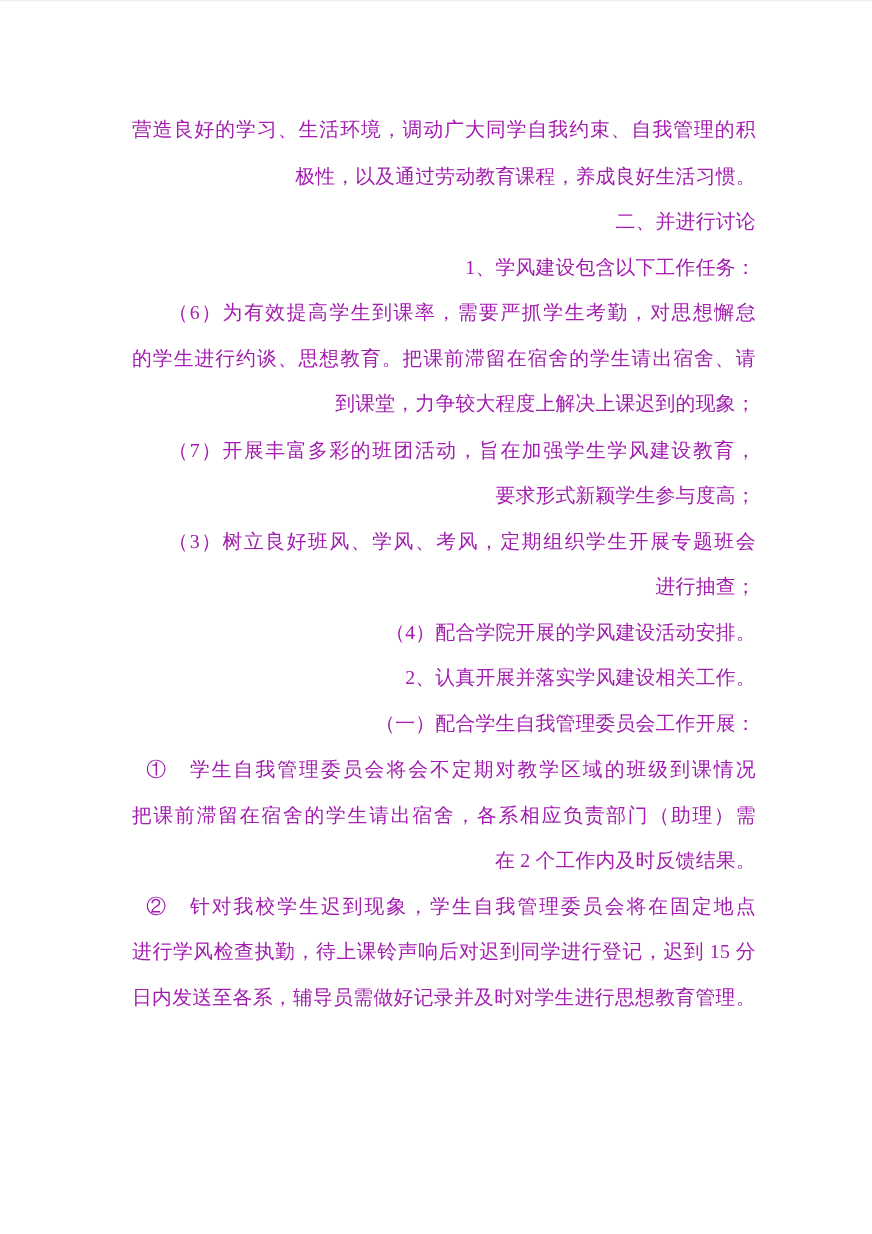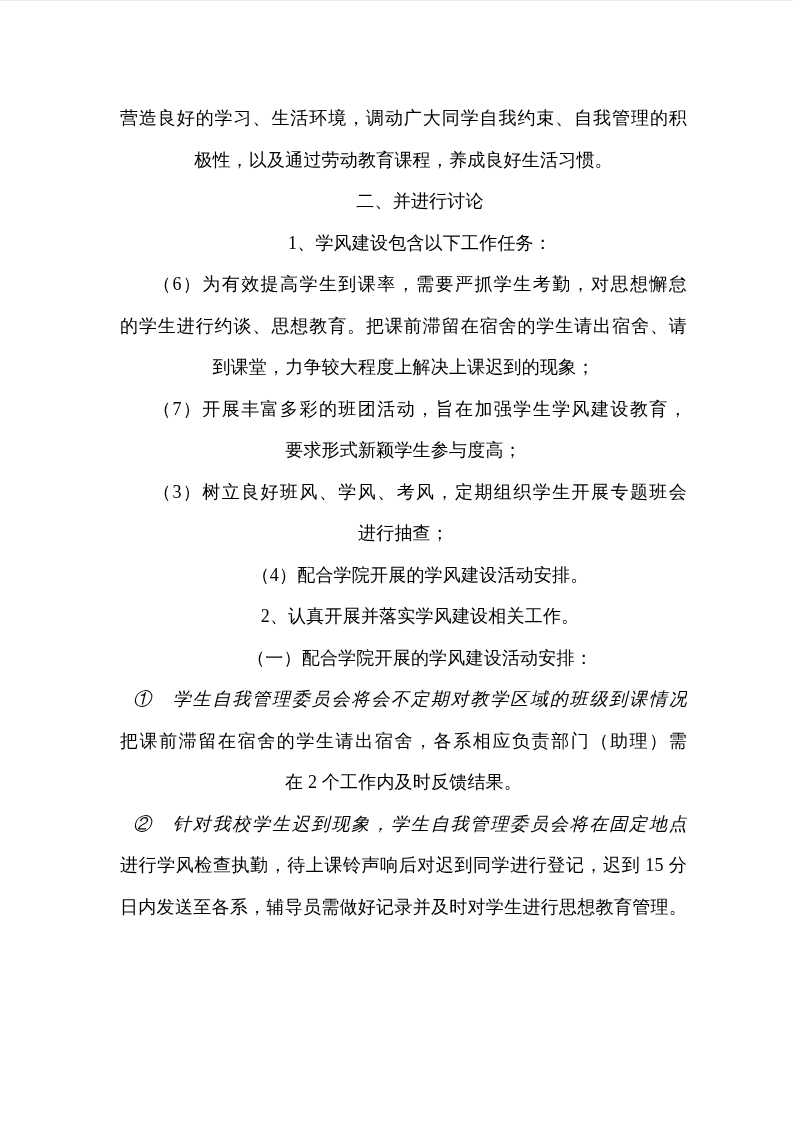--- a/index.html
+++ b/index.html
@@ -14,63 +14,63 @@
     background: #ffffff;
     border-top: 1px solid #ededed;
     overflow: hidden;
     font-family: "Liberation Serif", "DejaVu Serif", serif;
   }
   .text-block {
     position: absolute;
     left: 120px;
     top: 97px;
     width: 567px;
-    color: #000000;
+    color: #a21caf;
   }
   .line {
     display: block;
     height: 41.5px;
     line-height: 41.5px;
     font-size: 18px;
     letter-spacing: 0.2px;
     white-space: nowrap;
-    text-align: center;
+    text-align: right;
   }
   
   .line.just {
     white-space: normal;
     text-align: justify;
     text-align-last: justify;
     overflow: hidden;
     height: 41.5px;
   }
   
   .line.ind-para { text-indent: 33px; }
   
-  .line.ind-circ { text-indent: 13px; font-style: italic; }
+  .line.ind-circ { text-indent: 13px; }
 </style>
 </head>
 <body>
 
 <div class="page">
   <div class="text-block">
     <div class="line just">营造良好的学习、生活环境，调动广大同学自我约束、自我管理的积</div>
     <div class="line">极性，以及通过劳动教育课程，养成良好生活习惯。</div>
     <div class="line ind-para">二、并进行讨论</div>
     <div class="line ind-para">1、学风建设包含以下工作任务：</div>
     <div class="line ind-para just">（6）为有效提高学生到课率，需要严抓学生考勤，对思想懈怠</div>
     <div class="line just">的学生进行约谈、思想教育。把课前滞留在宿舍的学生请出宿舍、请</div>
     <div class="line">到课堂，力争较大程度上解决上课迟到的现象；</div>
     <div class="line ind-para just">（7）开展丰富多彩的班团活动，旨在加强学生学风建设教育，</div>
     <div class="line">要求形式新颖学生参与度高；</div>
     <div class="line ind-para just">（3）树立良好班风、学风、考风，定期组织学生开展专题班会</div>
     <div class="line">进行抽查；</div>
     <div class="line ind-para">（4）配合学院开展的学风建设活动安排。</div>
     <div class="line ind-para">2、认真开展并落实学风建设相关工作。</div>
-    <div class="line ind-para">（一）配合学院开展的学风建设活动安排：</div>
+    <div class="line ind-para">（一）配合学生自我管理委员会工作开展：</div>
     <div class="line ind-circ just">①　学生自我管理委员会将会不定期对教学区域的班级到课情况</div>
     <div class="line just">把课前滞留在宿舍的学生请出宿舍，各系相应负责部门（助理）需</div>
     <div class="line">在 2 个工作内及时反馈结果。</div>
     <div class="line ind-circ just">②　针对我校学生迟到现象，学生自我管理委员会将在固定地点</div>
     <div class="line just">进行学风检查执勤，待上课铃声响后对迟到同学进行登记，迟到 15 分</div>
     <div class="line just">日内发送至各系，辅导员需做好记录并及时对学生进行思想教育管理。</div>
   </div>
 </div>
 
 </body></html>

